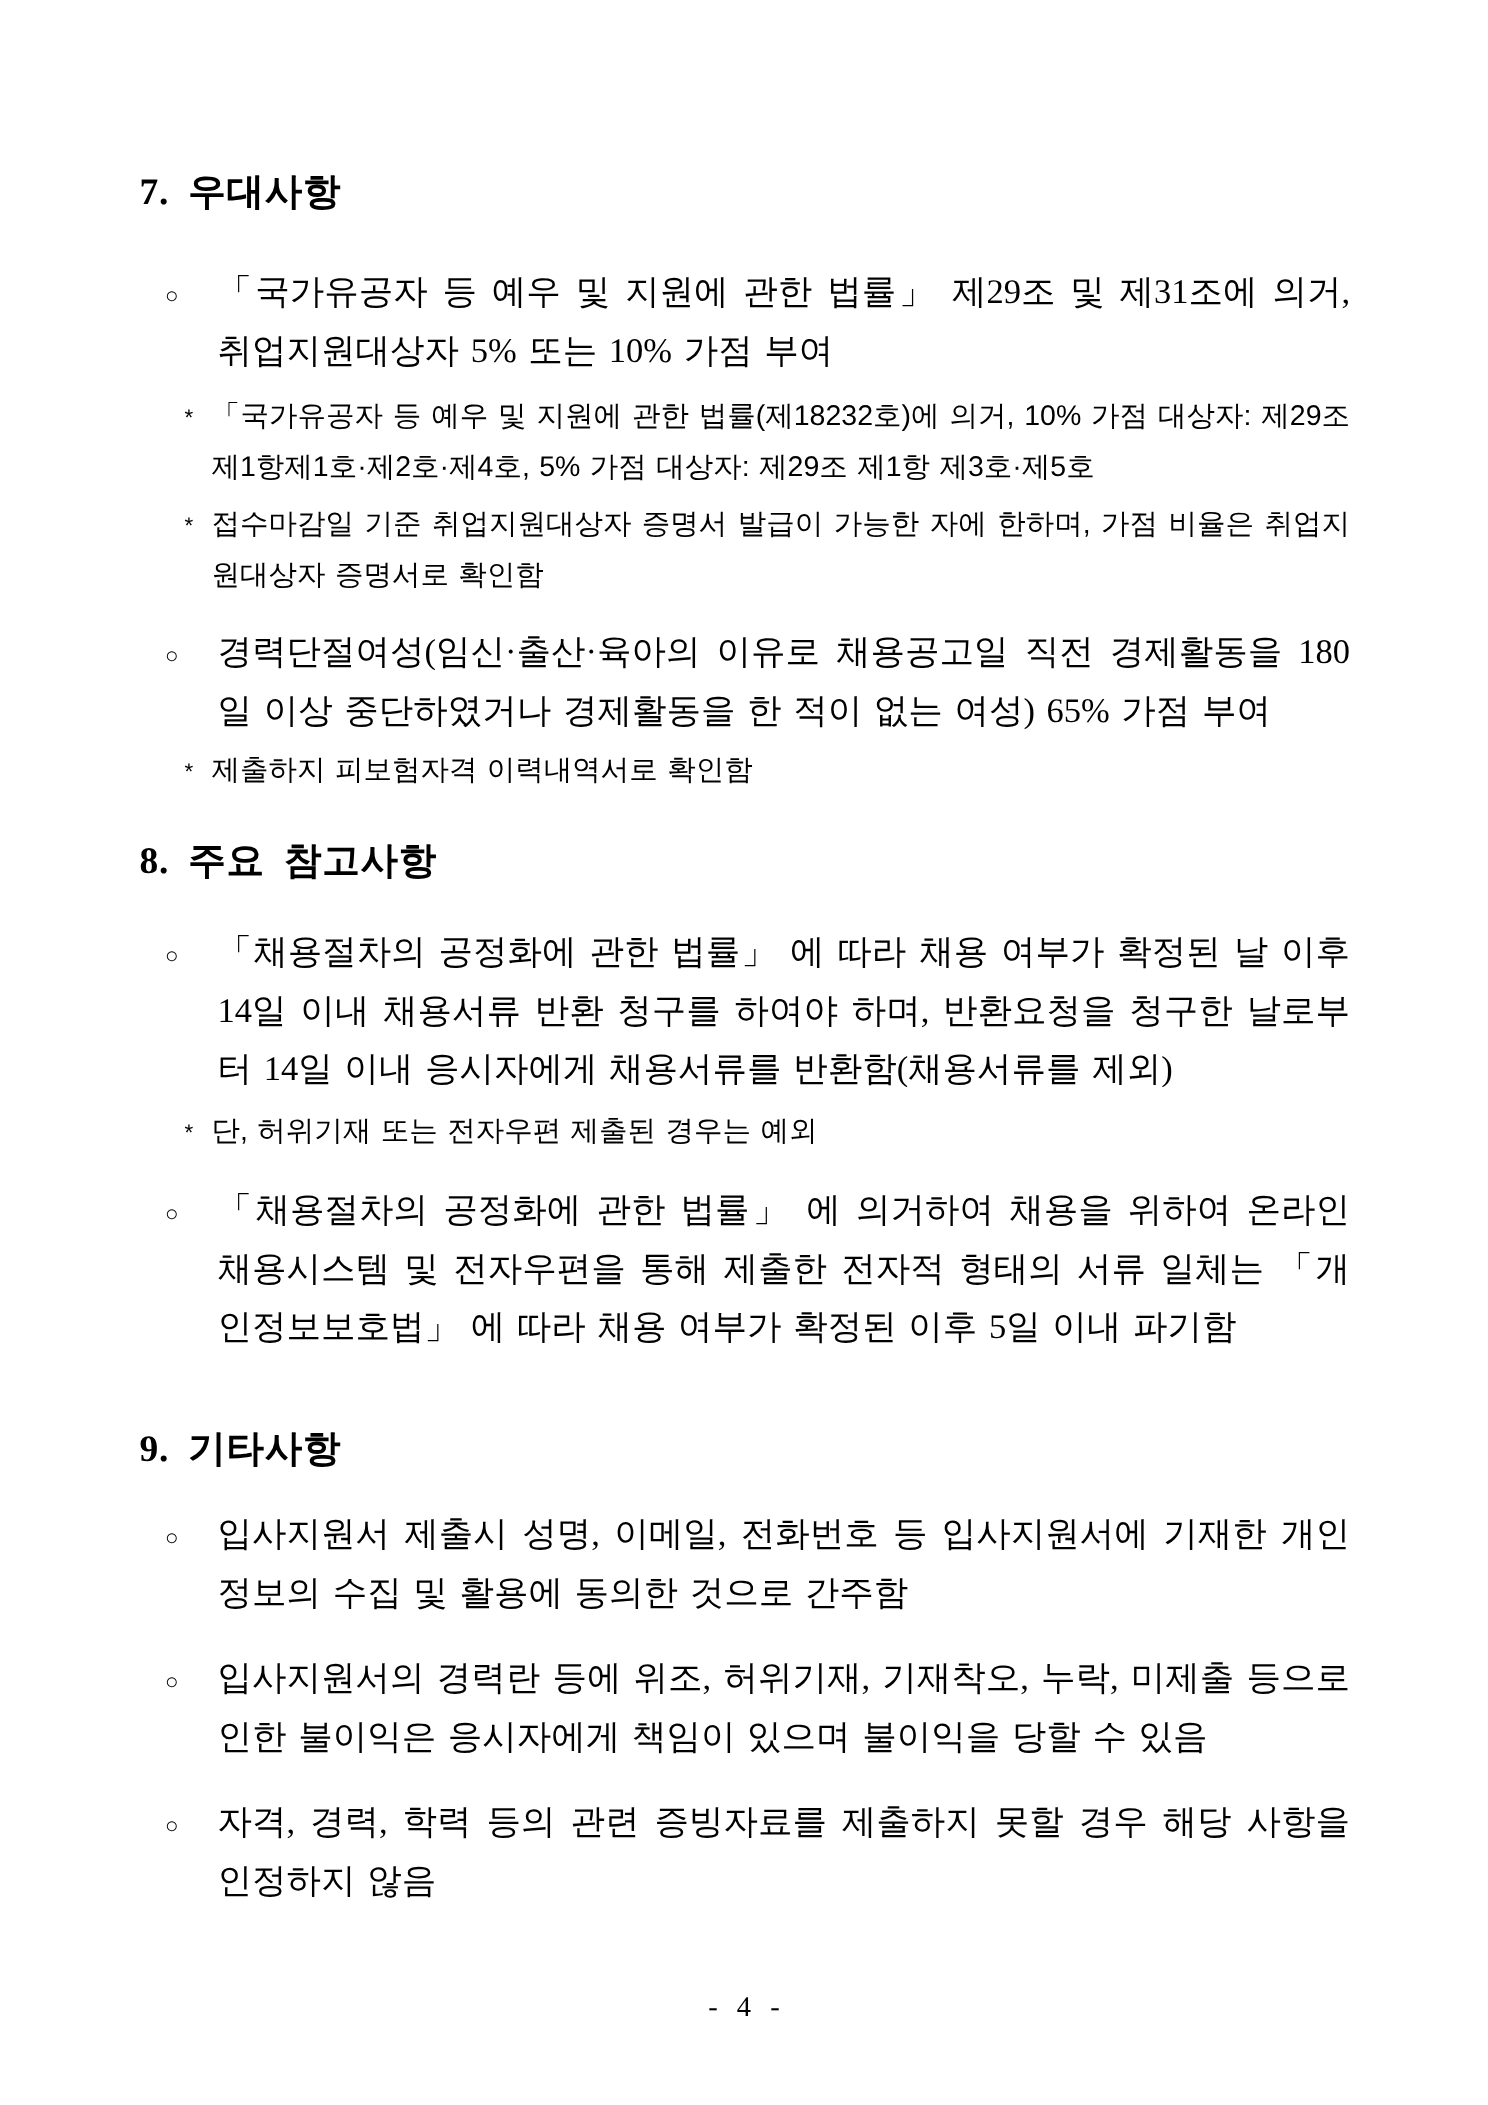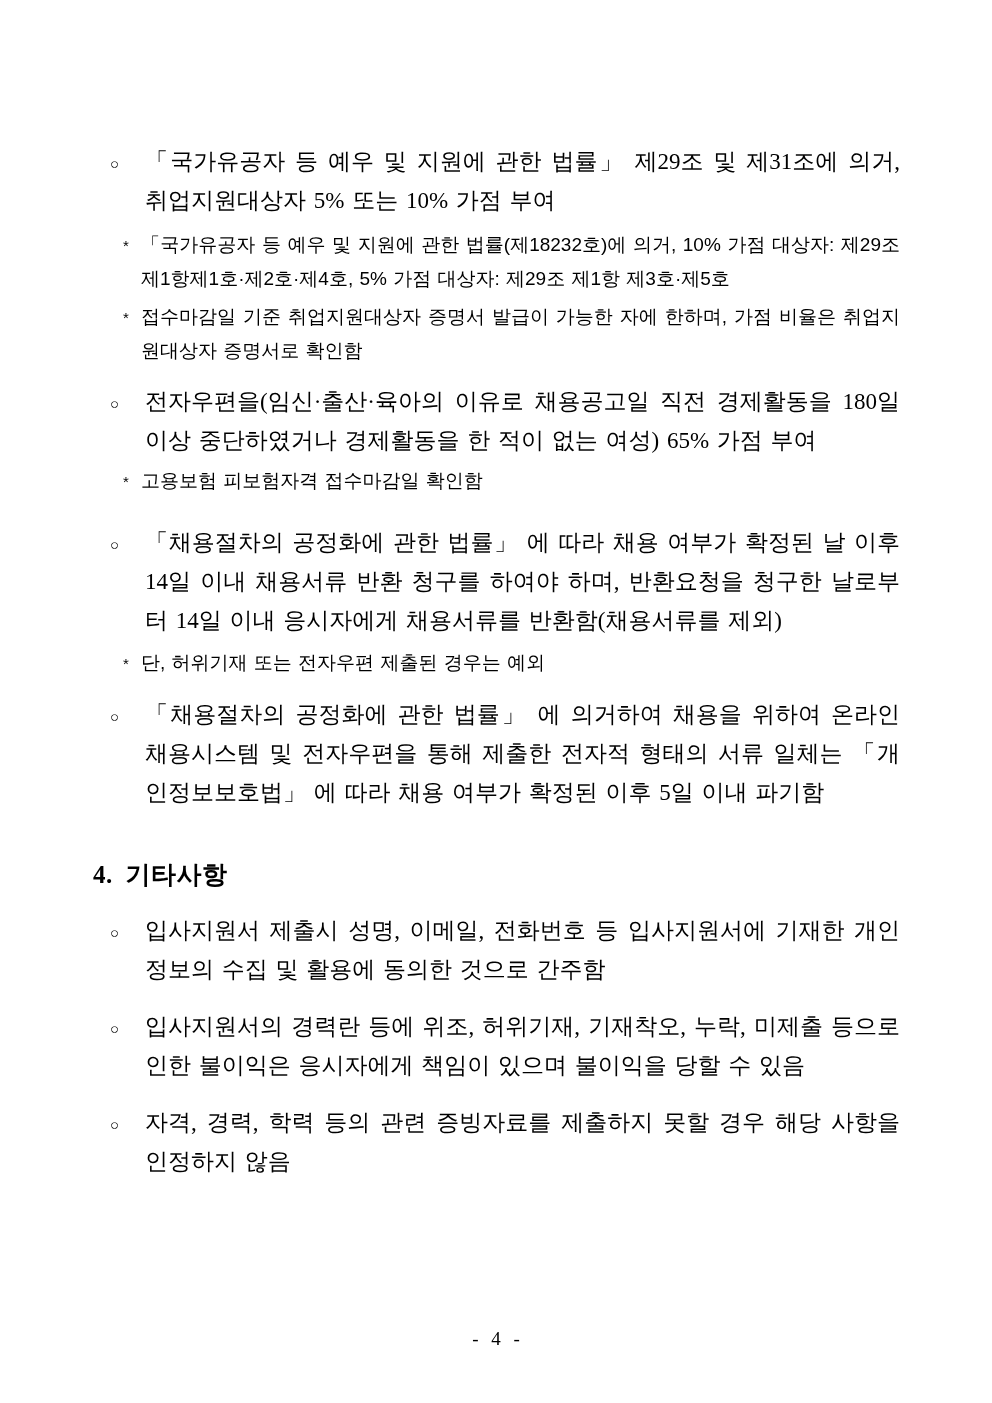--- a/index.html
+++ b/index.html
@@ -88,63 +88,65 @@
     font-size:19px;
     word-spacing:8px;
   }
 </style>
 </head>
 <body>
 
 <div class="page">
   <div class="content">
 
+    <div class="sec-title">7. 우대사항</div>
 
     <div class="bullet" style="margin-top:30px">
       <span class="marker">○</span>
       <p class="btext"><span>「국가유공자 등 예우 및 지원에 관한 법률」 제29조 및 제31조에 의거, 취업지원대상자 5% 또는 10% 가점 부여</span><span class="small"></span><span></span></p>
     </div>
 
     <div class="note" style="margin-top:8px">
       <span class="star">*</span>
       <p class="ntext">「국가유공자 등 예우 및 지원에 관한 법률(제18232호)에 의거, 10% 가점 대상자: 제29조제1항제1호·제2호·제4호, 5% 가점 대상자: 제29조 제1항 제3호·제5호</p>
     </div>
 
     <div class="note" style="margin-top:4px">
       <span class="star">*</span>
       <p class="ntext">접수마감일 기준 취업지원대상자 증명서 발급이 가능한 자에 한하며, 가점 비율은 취업지원대상자 증명서로 확인함</p>
     </div>
 
     <div class="bullet" style="margin-top:14px">
       <span class="marker">○</span>
-      <p class="btext"><span>전자우편을</span><span class="small">(임신·출산·육아의 이유로 채용공고일 직전 경제활동을 180일 이상 중단하였거나 경제활동을 한 적이 없는 여성)</span><span> 65% 가점 부여</span></p>
+      <p class="btext"><span>경력단절여성</span><span class="small">(임신·출산·육아의 이유로 채용공고일 직전 경제활동을 180일 이상 중단하였거나 경제활동을 한 적이 없는 여성)</span><span> 65% 가점 부여</span></p>
     </div>
 
     <div class="note" style="margin-top:4px">
       <span class="star">*</span>
-      <p class="ntext">고용보험 피보험자격 접수마감일 확인함</p>
+      <p class="ntext">제출하지 피보험자격 이력내역서로 확인함</p>
     </div>
 
+    <div class="sec-title" style="margin-top:26px">8. 주요 참고사항</div>
 
     <div class="bullet" style="margin-top:24px">
       <span class="marker">○</span>
       <p class="btext"><span>「채용절차의 공정화에 관한 법률」 에 따라 채용 여부가 확정된 날 이후 14일 이내 채용서류 반환 청구를 하여야 하며, 반환요청을 청구한 날로부터 14일 이내 응시자에게 채용서류를 반환함</span><span class="small">(채용서류를 제외)</span></p>
     </div>
 
     <div class="note" style="margin-top:6px">
       <span class="star">*</span>
       <p class="ntext">단, 허위기재 또는 전자우편 제출된 경우는 예외</p>
     </div>
 
     <div class="bullet" style="margin-top:14px">
       <span class="marker">○</span>
       <p class="btext"><span>「채용절차의 공정화에 관한 법률」 에 의거하여 채용을 위하여 온라인 채용시스템 및 전자우편을 통해 제출한 전자적 형태의 서류 일체는 「개인정보보호법」 에 따라 채용 여부가 확정된 이후 5일 이내 파기함</span></p>
     </div>
 
-    <div class="sec-title" style="margin-top:46px">4. 기타사항</div>
+    <div class="sec-title" style="margin-top:46px">9. 기타사항</div>
 
     <div class="bullet" style="margin-top:20px">
       <span class="marker">○</span>
       <p class="btext"><span>입사지원서 제출시 성명, 이메일, 전화번호 등 입사지원서에 기재한 개인정보의 수집 및 활용에 동의한 것으로 간주함</span></p>
     </div>
 
     <div class="bullet" style="margin-top:18px">
       <span class="marker">○</span>
       <p class="btext"><span>입사지원서의 경력란 등에 위조, 허위기재, 기재착오, 누락, 미제출 등으로 인한 불이익은 응시자에게 책임이 있으며 불이익을 당할 수 있음</span></p>
     </div>

